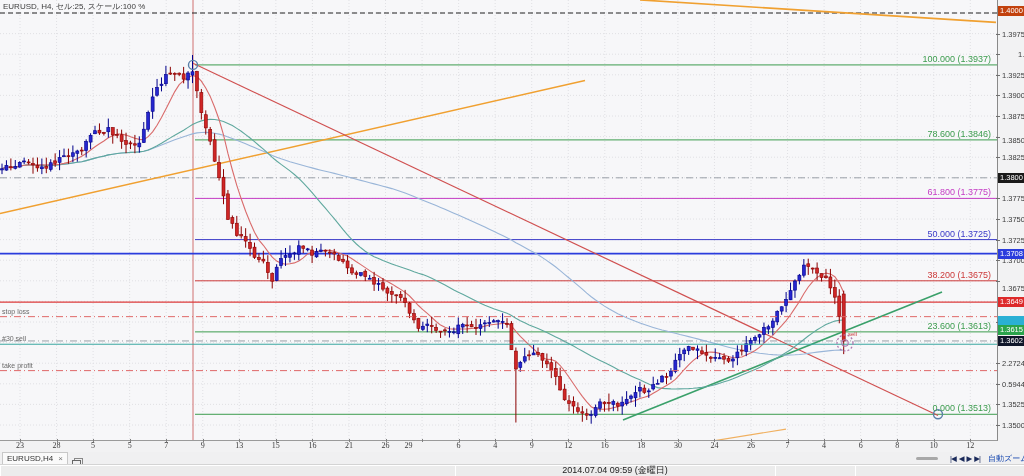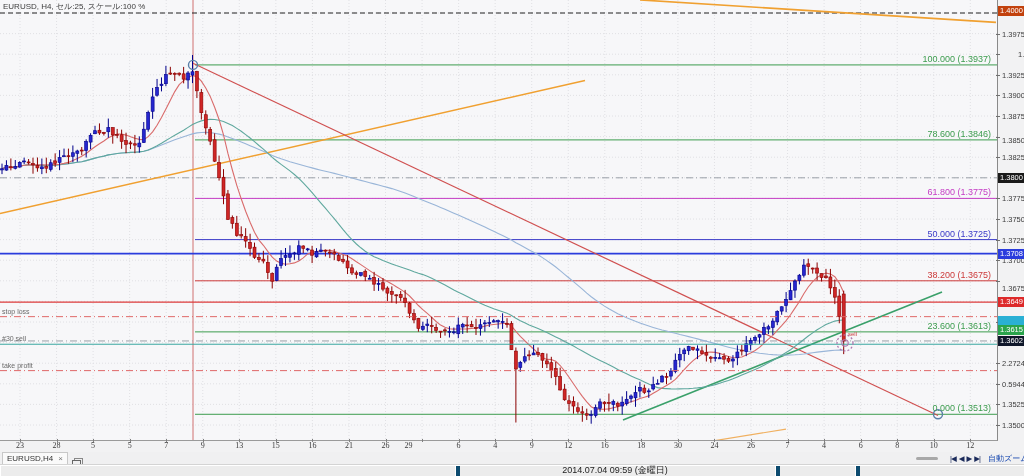--- a/index.html
+++ b/index.html
@@ -24,21 +24,21 @@
   #tab-close{margin-left:5px;color:#777;font-size:8px;cursor:default;}
   #restore-icon{position:absolute;left:72px;top:1px;}
   #hscroll-thumb{position:absolute;left:916px;top:5px;width:22px;height:3px;background:#a8a8a8;border-radius:2px;}
   #nav-controls{position:absolute;left:950px;top:0px;display:flex;gap:3px;align-items:center;height:12px;
                 font-size:7.5px;color:#1a2a5a;}
   .nav-btn{cursor:default;letter-spacing:-1px;}
   #autozoom{position:absolute;left:986px;top:0px;display:flex;align-items:center;height:12px;gap:2px;
             font-size:8px;color:#1a4ab0;white-space:nowrap;overflow:hidden;width:38px;}
   #status-bar{position:absolute;left:0;top:464px;width:1024px;height:12px;background:#ececec;
               border-top:1px solid #d4d4d4;}
-  .status-sec{position:absolute;top:0;height:11px;border-right:5px solid #0c4a6e;
+  .status-sec{position:absolute;top:0;height:11px;border-right:1px solid #0c4a6e;
               box-shadow:inset 1px 1px 0 #ffffff;}
   #status-date{display:flex;align-items:center;justify-content:center;font-size:9px;color:#222;}
   svg text{font-family:"Liberation Sans",sans-serif;}
 </style>
 </head>
 <body>
 
 <div id="app">
   <div id="plot-wrap">
     <svg id="plot" width="997" height="440">

